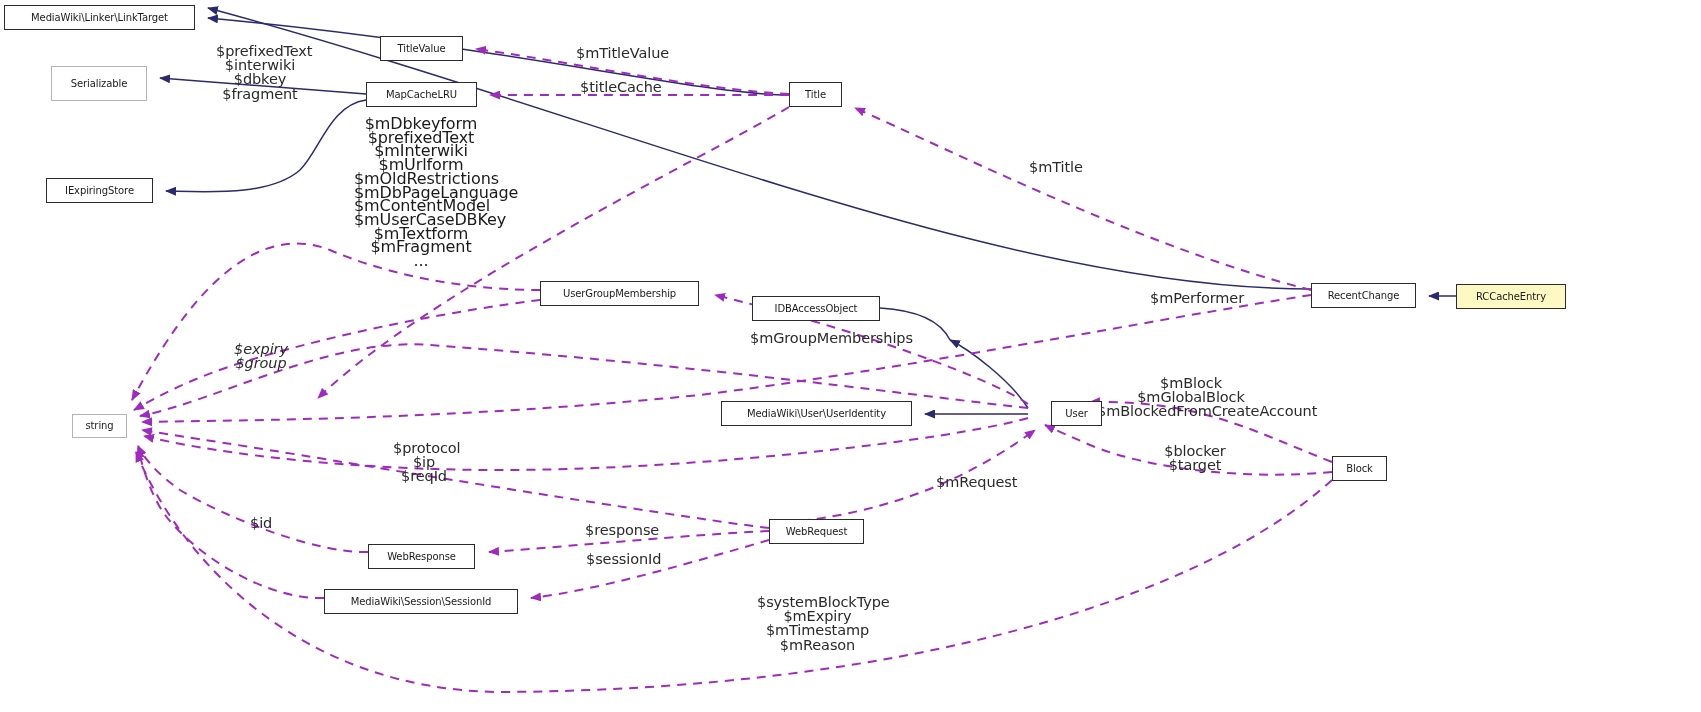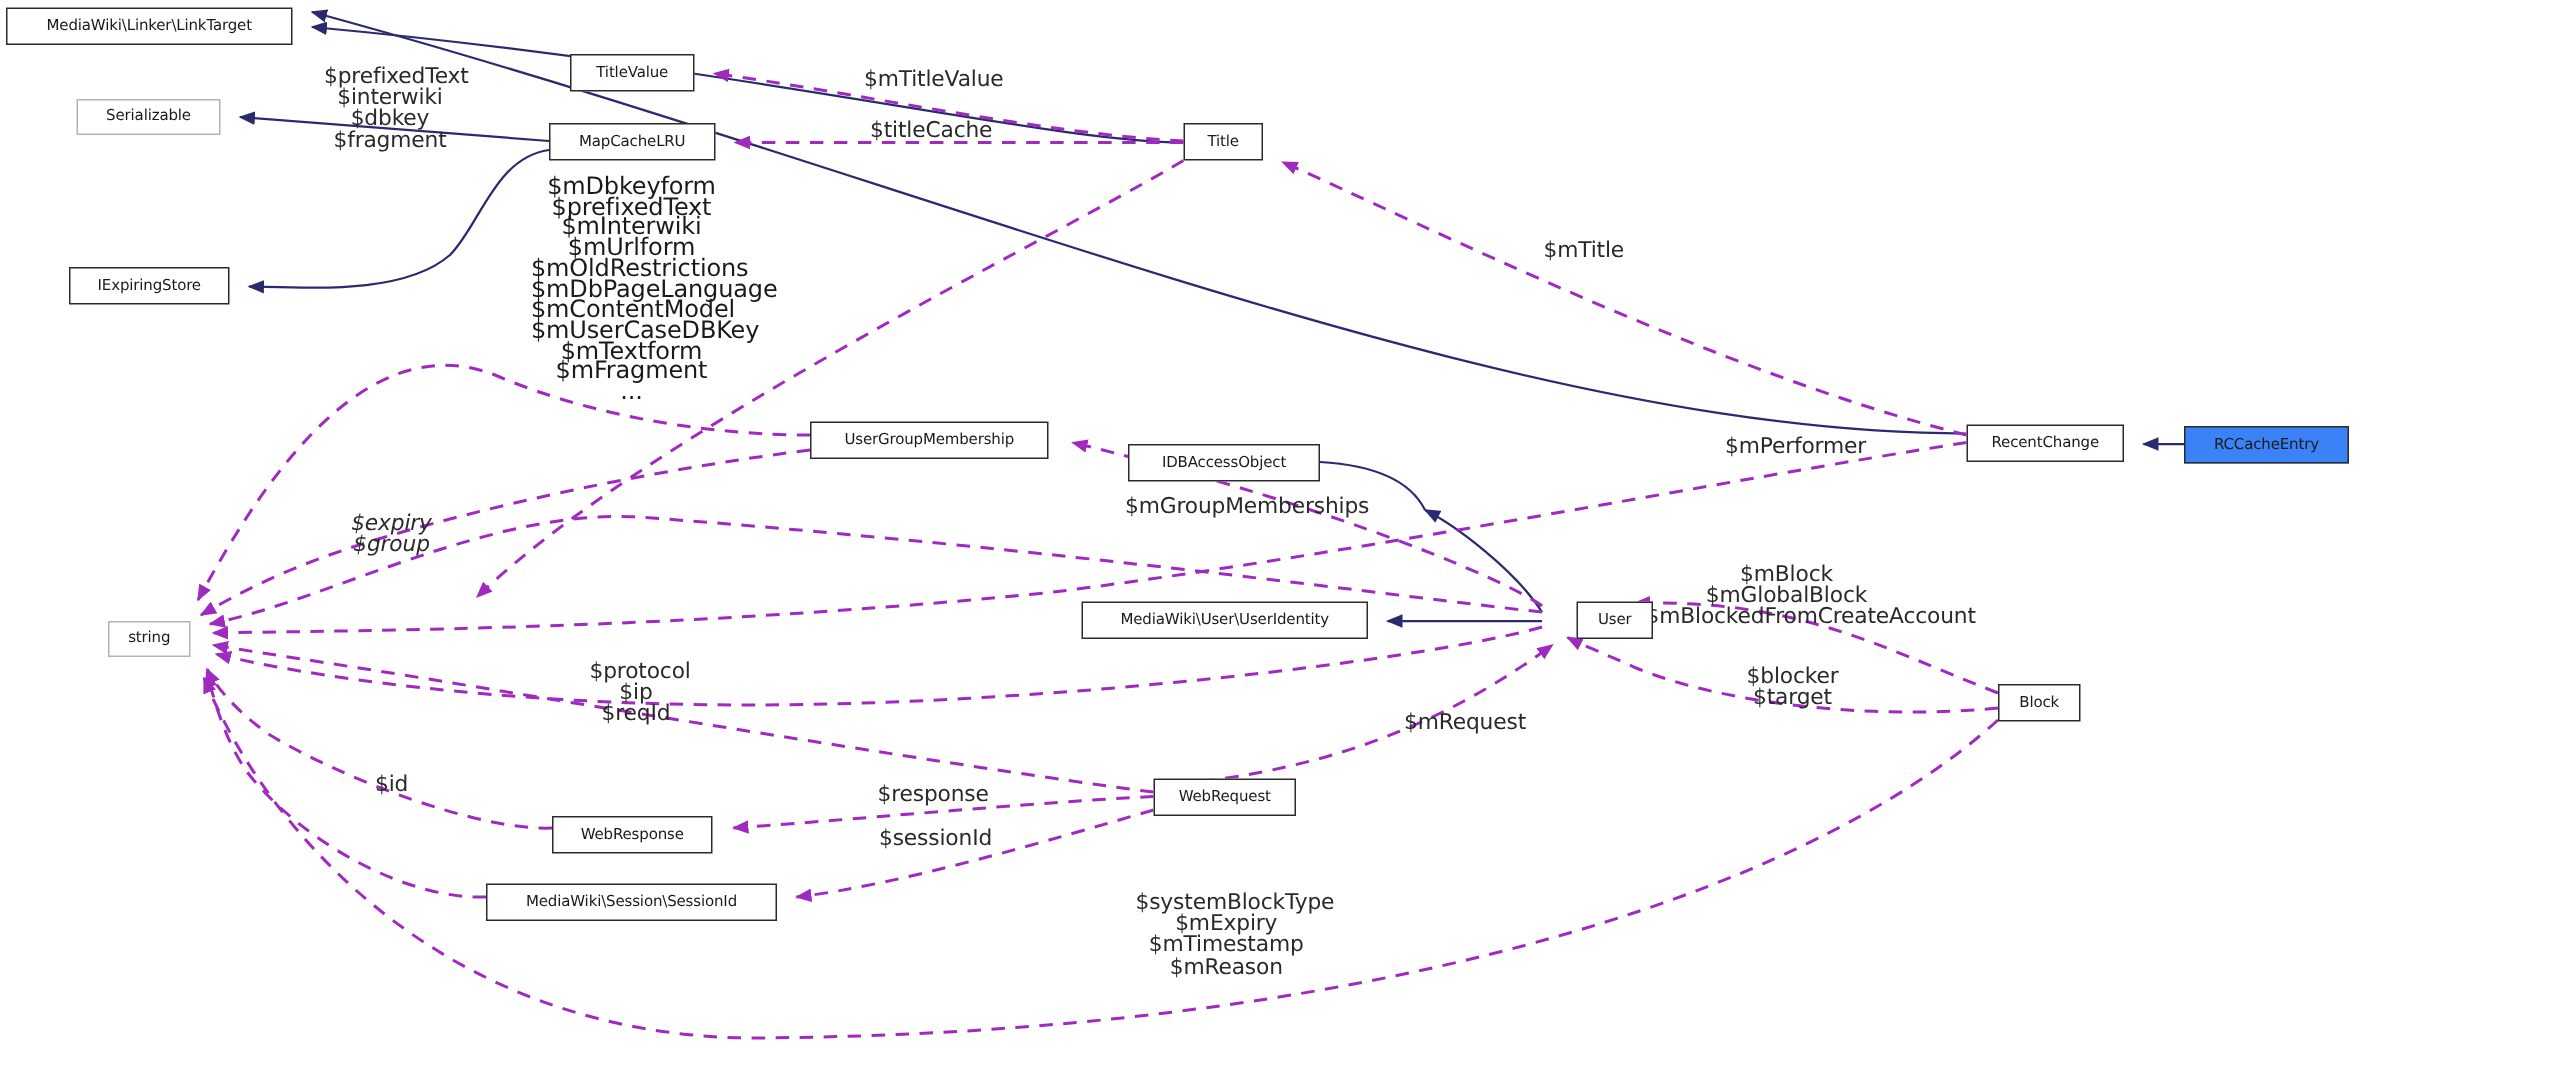--- a/index.html
+++ b/index.html
@@ -38,21 +38,21 @@
     z-index: 5;
     letter-spacing: -0.1px;
   }
   .node.strong {
     border: 1.6px solid #2b2b2b;
   }
   .node.faint {
     border: 1px solid #b3b3b3;
   }
   .node.highlight {
-    background: #3b82f6;
+    background: #fef9c3;
     border: 1.6px solid #2b2b2b;
   }
   .edge-label {
     position: absolute;
     font-size: 14.5px;
     color: #2a2a2a;
     line-height: 14.2px;
     text-align: center;
     white-space: pre;
     z-index: 4;
@@ -119,21 +119,21 @@
       <path d="M1028,418 C950,440 700,470 500,470 C330,470 200,450 144,436"></path>
     </g>
   </svg>
 
   <div class="node strong" style="left:4px;top:5px;width:191px;height:25px;">
     <span>MediaWiki\Linker\LinkTarget</span>
   </div>
   <div class="node strong" style="left:380px;top:36px;width:83px;height:25px;">
     <span>TitleValue</span>
   </div>
-  <div class="node faint" style="left:51px;top:66px;width:96px;height:24px;">
+  <div class="node faint" style="left:51px;top:66px;width:96px;height:35px;">
     <span>Serializable</span>
   </div>
   <div class="node strong" style="left:366px;top:82px;width:111px;height:25px;">
     <span>MapCacheLRU</span>
   </div>
   <div class="node strong" style="left:789px;top:82px;width:53px;height:25px;">
     <span>Title</span>
   </div>
   <div class="node strong" style="left:46px;top:178px;width:107px;height:25px;">
     <span>IExpiringStore</span>

